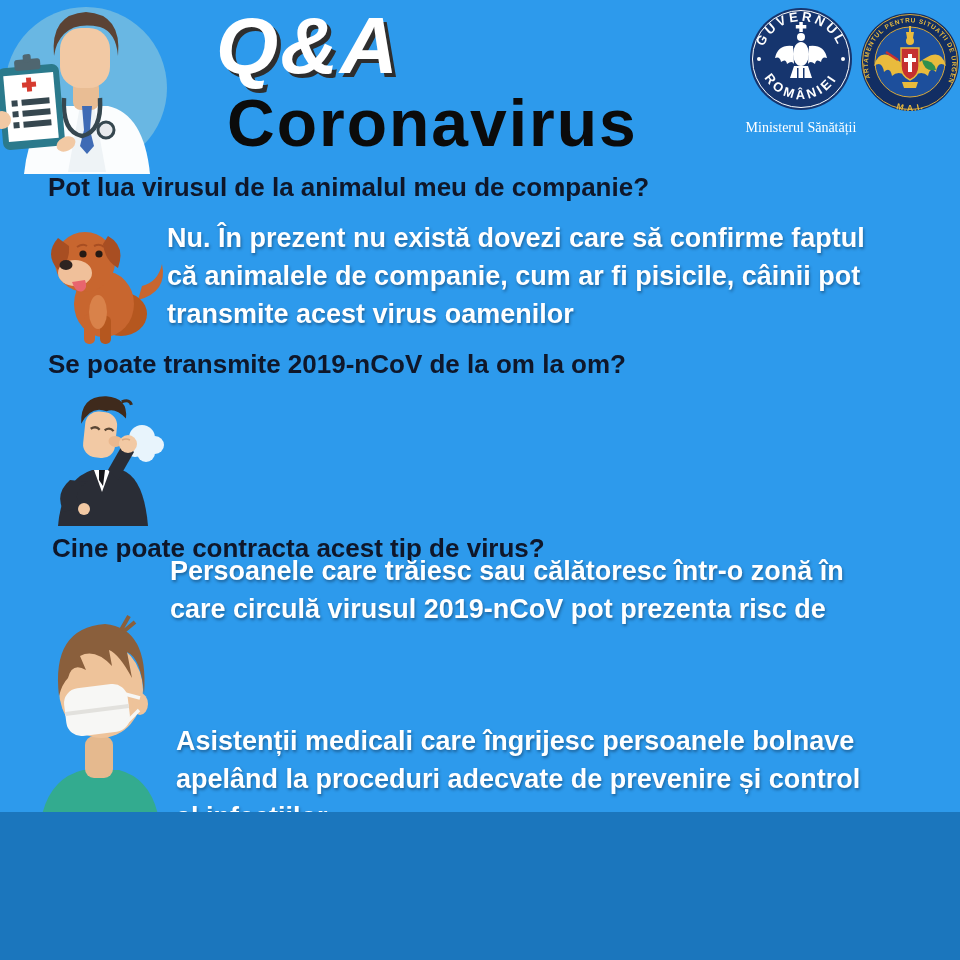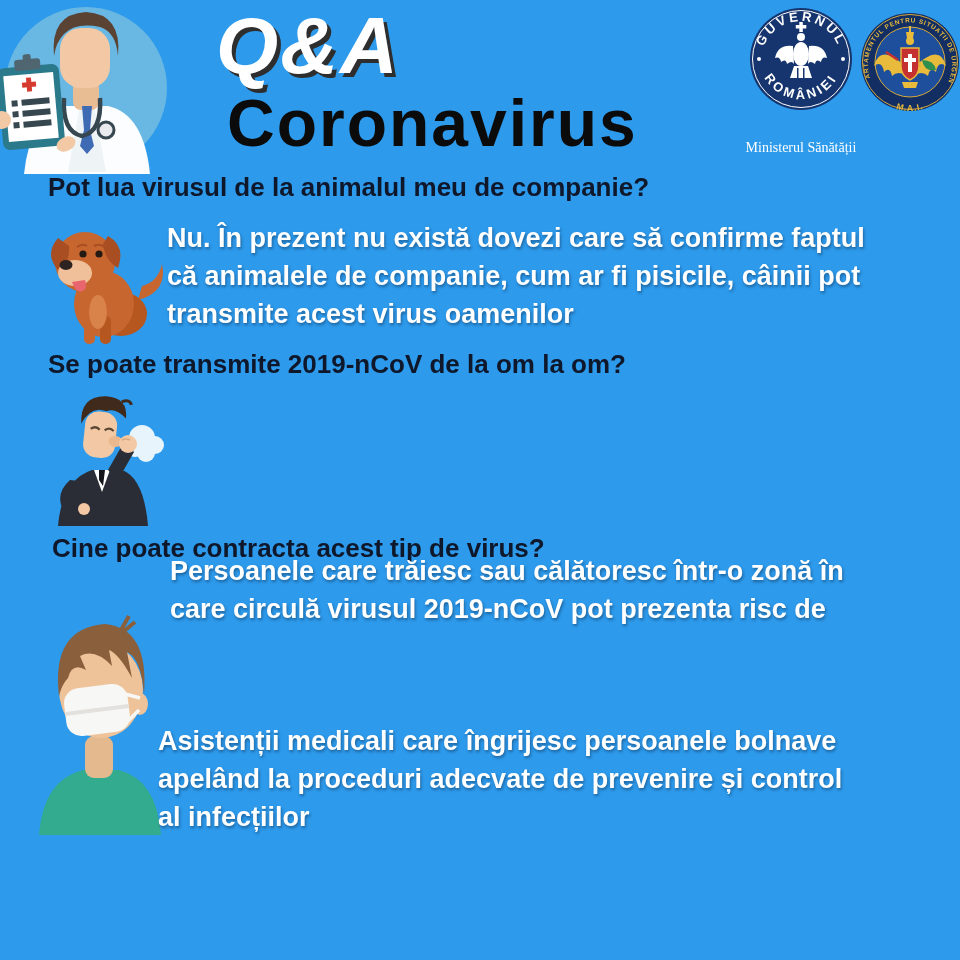--- a/index.html
+++ b/index.html
@@ -1,36 +1,36 @@
 <!DOCTYPE html>
 <html><head>
 <meta charset="utf-8">
 <style>
   html,body{margin:0;padding:0;background:#1b76bd;}
   .poster{
-    position:relative;width:960px;height:960px;overflow:hidden;
+    position:relative;width:960px;height:812px;overflow:hidden;
     background:#2d9aec;
     font-family:"Liberation Sans","DejaVu Sans",sans-serif;
   }
   .abs{position:absolute;}
   
   .title-small{
     position:absolute;left:216px;top:6px;
     font-size:80px;font-weight:bold;font-style:italic;color:#ffffff;
     letter-spacing:2px;line-height:1;
     text-shadow:4px 4px 0 #2e2e2e;
   }
   .title-main{
     position:absolute;left:210px;top:90px;
     font-size:66px;font-weight:bold;color:#0b0b0b;
     letter-spacing:2px;line-height:1;margin-left:17px;
   }
   .gov-logo{position:absolute;left:740px;top:6px;width:122px;text-align:center;}
   .gov-caption{
-    margin-top:20px;font-family:"Liberation Serif","DejaVu Serif",serif;
+    margin-top:0;font-family:"Liberation Serif","DejaVu Serif",serif;
     font-size:14px;color:#ffffff;white-space:nowrap;
   }
   .dsu-logo{position:absolute;left:860px;top:8px;width:100px;}
   
   .q{
     position:absolute;left:48px;
     font-size:26px;font-weight:bold;color:#0f172a;
     letter-spacing:0;white-space:nowrap;
   }
   .ans{position:absolute;left:167px;}
@@ -226,19 +226,19 @@
     <path d="M 34 86 Q 26 18 80 14 Q 124 18 119 84 Q 116 48 102 42 L 107 68 Q 94 44 84 40 L 87 56 Q 70 38 55 46 L 61 60 Q 47 52 43 68 Q 37 74 34 86 Z" fill="#8a5f3c"></path>
     <path d="M 96 20 L 104 6 M 98 22 L 110 12" stroke="#8a5f3c" stroke-width="4" fill="none"></path>
 
     <g transform="rotate(-7 72 100)">
       <rect x="40" y="76" width="64" height="48" rx="15" fill="#f7f7f5"></rect>
       <rect x="40" y="98" width="64" height="4" fill="#e2e1dd"></rect>
     </g>
     <path d="M 100 84 L 115 88 M 98 116 L 114 100" stroke="#f7f7f5" stroke-width="3.5" fill="none"></path>
   </svg>
 
-  <div class="ans" style="top:722px;left:158px">
+  <div class="ans" style="top:722px;left:176px">
     <div class="line">Asistenții medicali care îngrijesc persoanele bolnave</div>
     <div class="line">apelând la proceduri adecvate de prevenire și control</div>
     <div class="line">al infecțiilor</div>
   </div>
 
 </div>
 
 </body></html>

